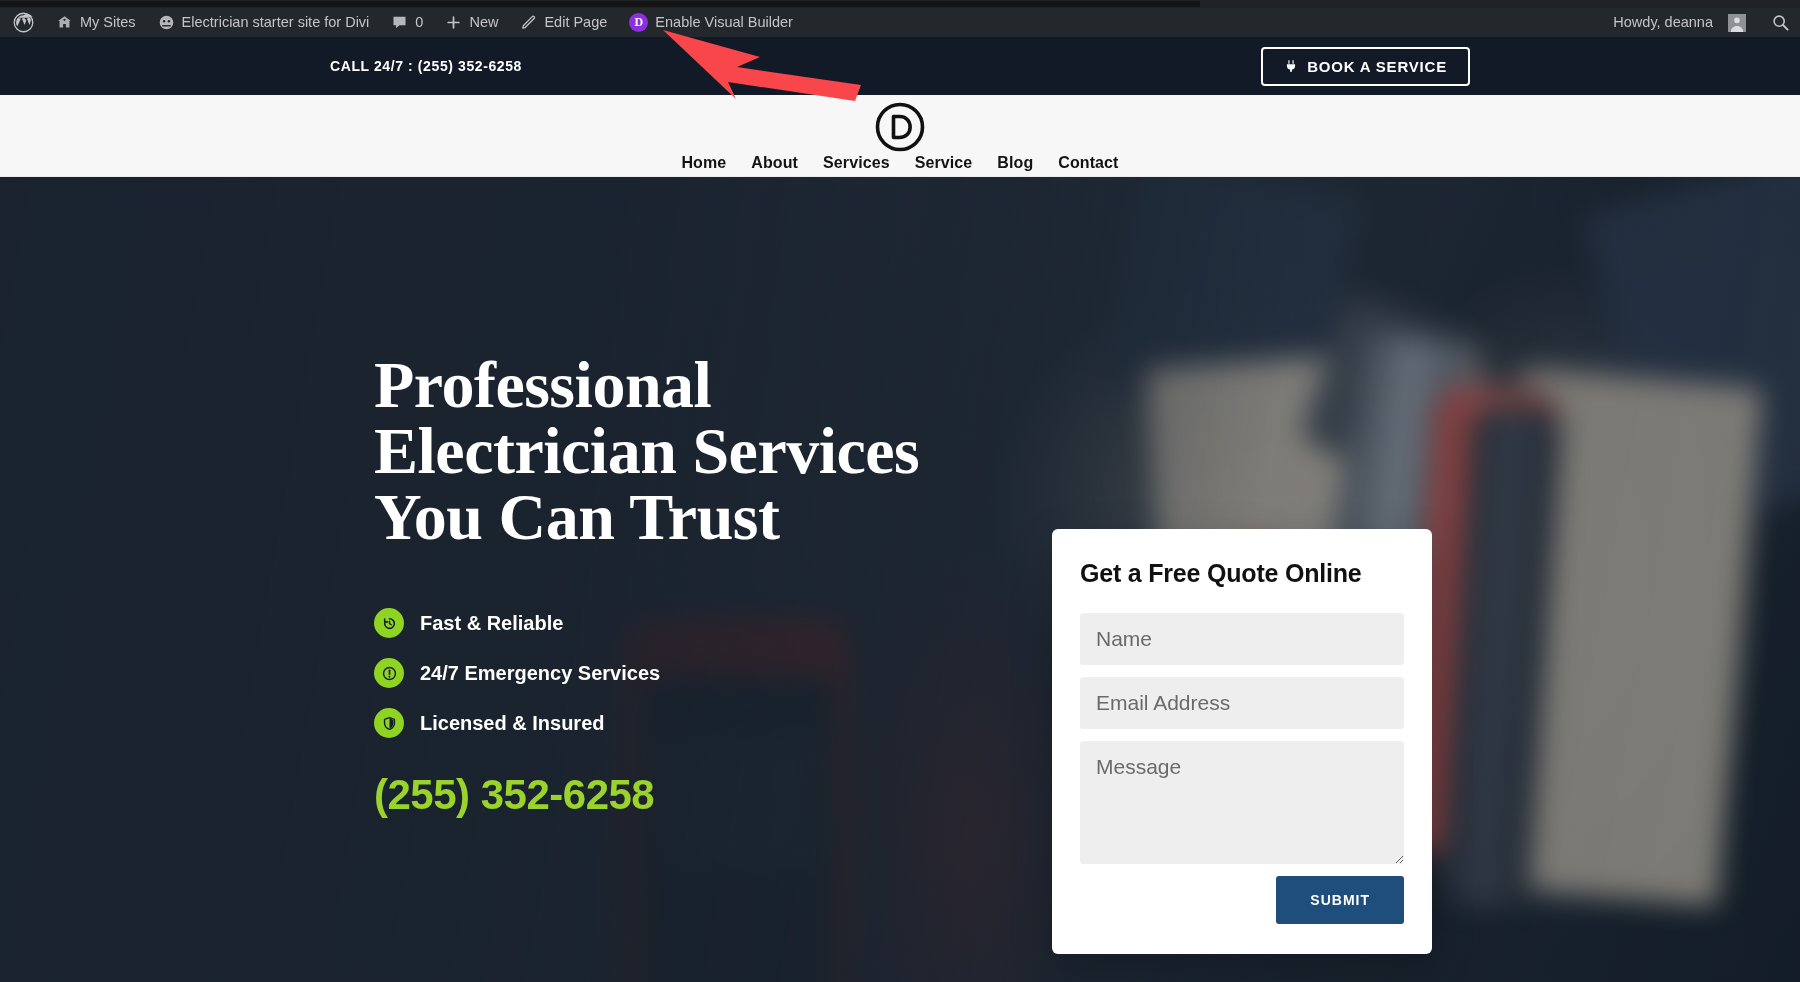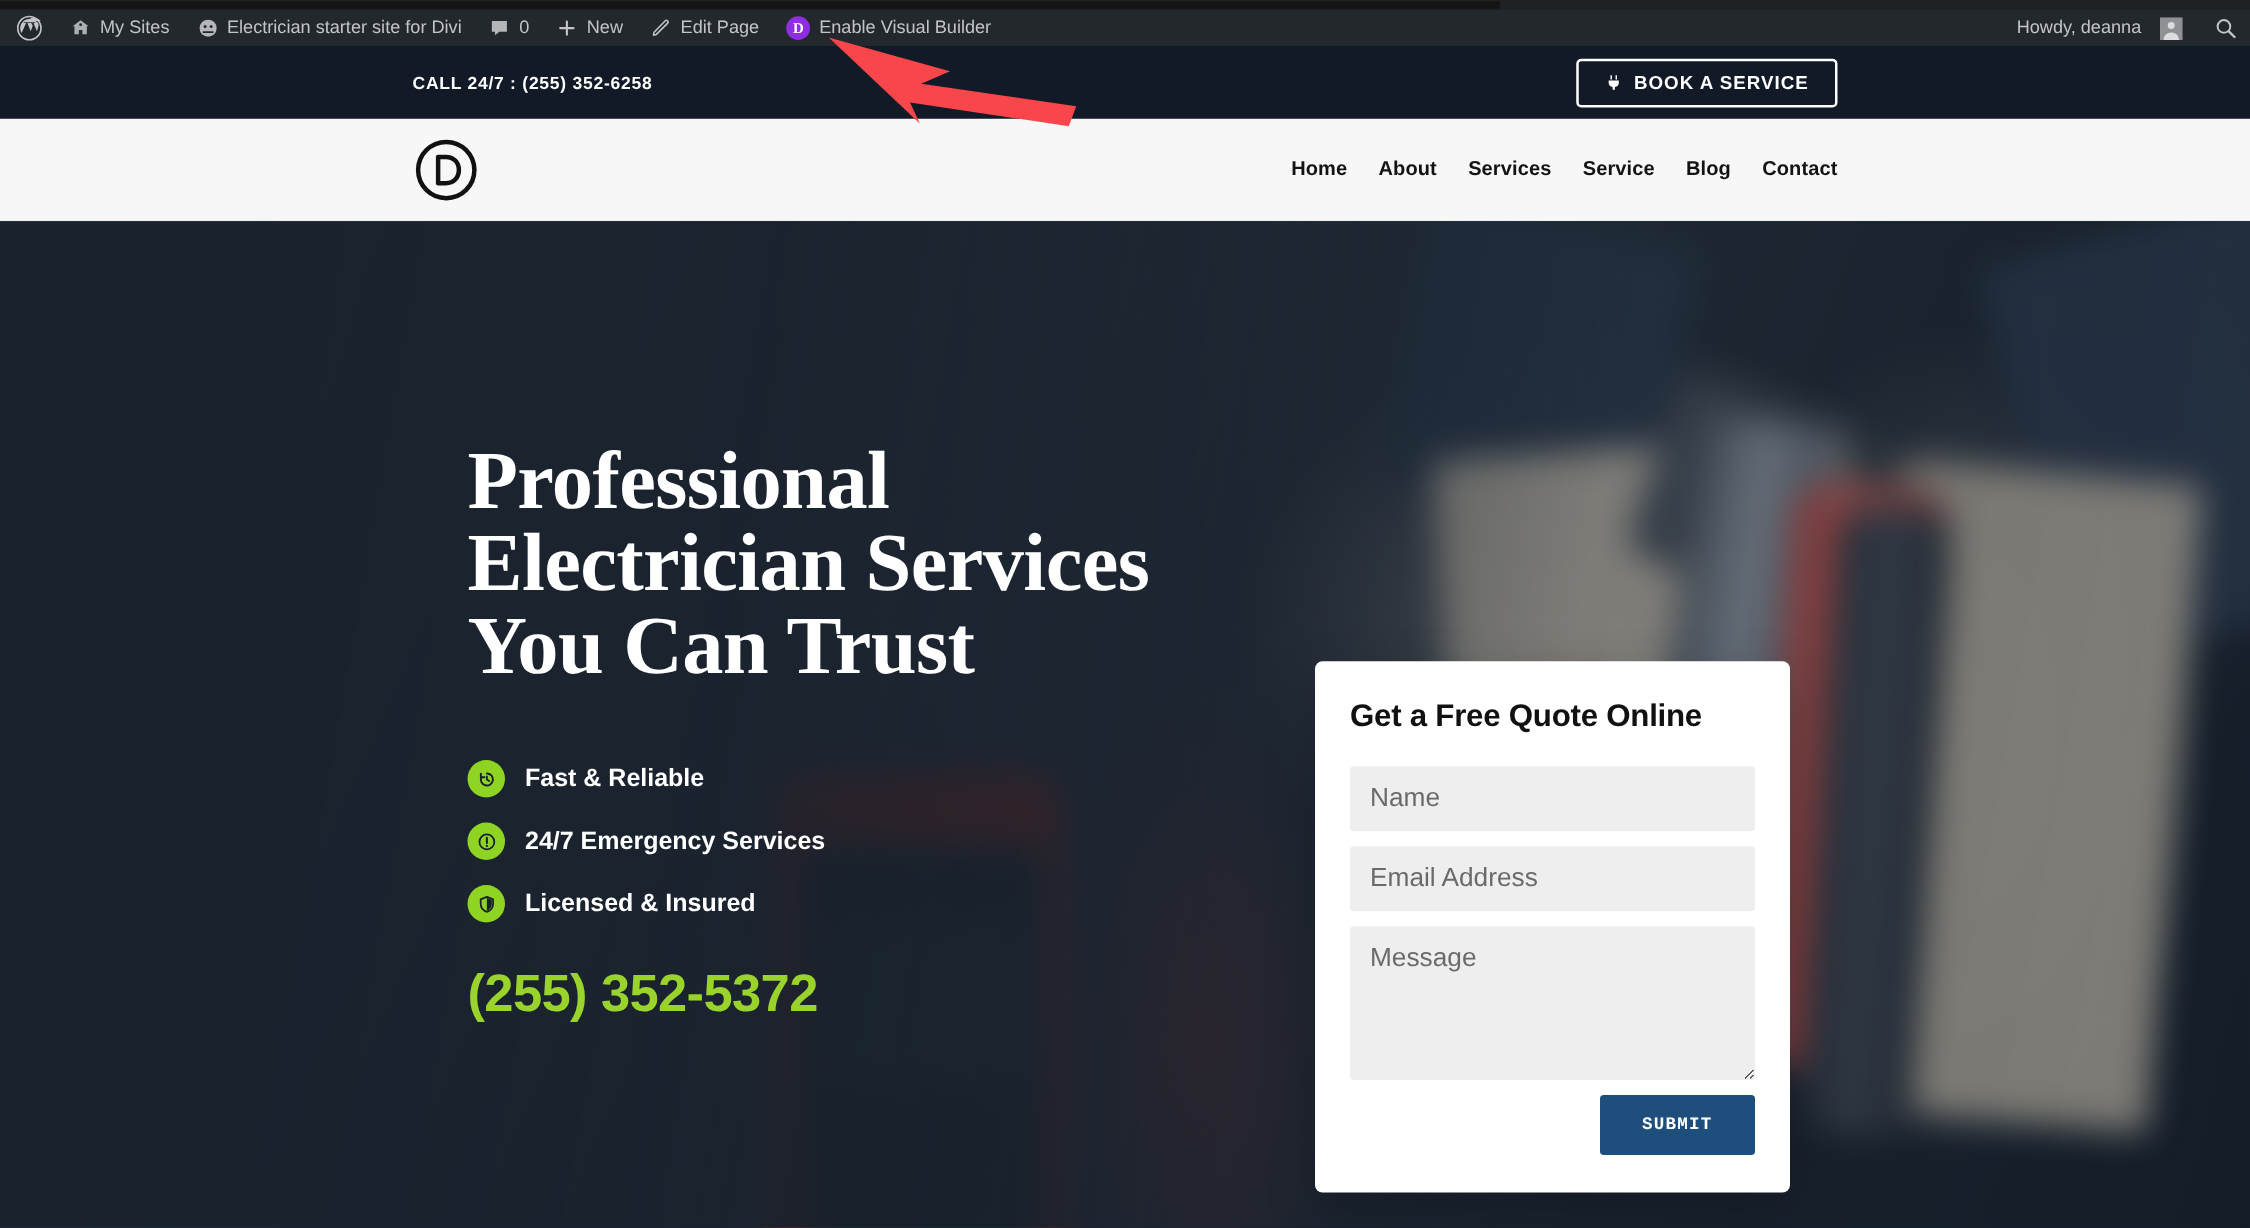--- a/index.html
+++ b/index.html
@@ -78,21 +78,21 @@
 
   
   .site-header {
     position: absolute; top: 95px; left: 0; width: 1800px; height: 82px;
     background: #f7f7f7;
     display: flex; align-items: center;
     border-bottom: 1px solid #ececec;
   }
   .header-inner {
     width: 1140px; margin: 0 auto;
-    display: flex; align-items: center; justify-content: space-between;
+    display: flex; align-items: center; justify-content: space-between; flex-direction: column;
   }
   .logo { width: 54px; height: 54px; }
   .mainnav { display: flex; align-items: center; gap: 25px; }
   .mainnav a {
     color: #131313; font-size: 16px; font-weight: 700;
     text-decoration: none; letter-spacing: 0.1px;
   }
 
   
   .hero {
@@ -186,21 +186,21 @@
     padding: 14px 16px; font-size: 21px; color: #4c4c4c;
     font-family: "Liberation Sans", sans-serif;
     margin-bottom: 12px; display: block;
   }
   .field::placeholder { color: #6a6a6a; opacity: 1; }
   textarea.field { height: 123px; resize: vertical; }
   .submit-row { display: flex; justify-content: flex-end; margin-top: 12px; }
   .submit-btn {
     background: #1d4e7c; color: #ffffff; border: none; border-radius: 3px;
     padding: 16px 34px; font-size: 14px; font-weight: 700; letter-spacing: 1px;
-    cursor: pointer; font-family: Liberation Mono, monospace;
+    cursor: pointer; font-family: Liberation Sans, sans-serif;
   }
 
   
   .arrow-layer {
     position: absolute; left: 0; top: 0; width: 1800px; height: 982px;
     pointer-events: none;
   }
 </style>
 </head>
 <body>
@@ -381,21 +381,21 @@
           <span class="bico">
             <svg width="17" height="17" viewBox="0 0 24 24">
               <path d="M12 3.6 5 6.3v5.1c0 4.3 2.9 7.6 7 9 4.1-1.4 7-4.7 7-9V6.3z" fill="none" stroke="#17212b" stroke-width="2" stroke-linejoin="round"></path>
               <path d="M12 4.6v14.6c3.2-1.2 5.6-3.9 5.6-7.8V7z" fill="#17212b"></path>
             </svg>
           </span>
           <span class="btxt">Licensed &amp; Insured</span>
         </div>
       </div>
 
-      <div class="hero-phone">(255) 352-5372</div>
+      <div class="hero-phone">(255) 352-6258</div>
     </div>
   </div>
 
   <div class="quote-card">
     <div class="quote-title">Get a Free Quote Online</div>
     <input class="field" type="text" placeholder="Name" style="">
     <input class="field" type="text" placeholder="Email Address" style="">
     <textarea class="field" placeholder="Message" style=""></textarea>
     <div class="submit-row">
       <button class="submit-btn">SUBMIT</button>

